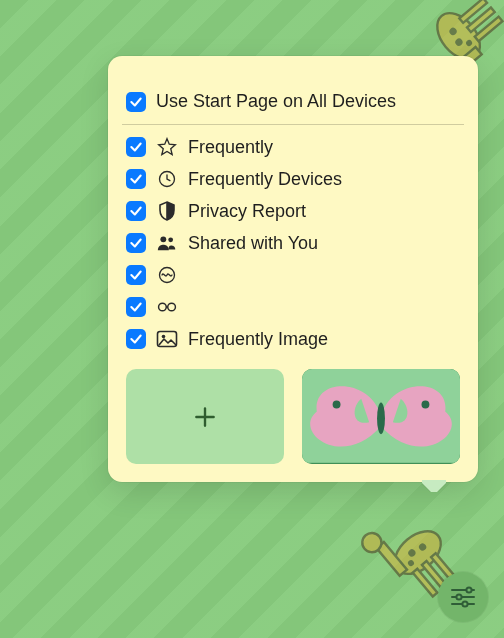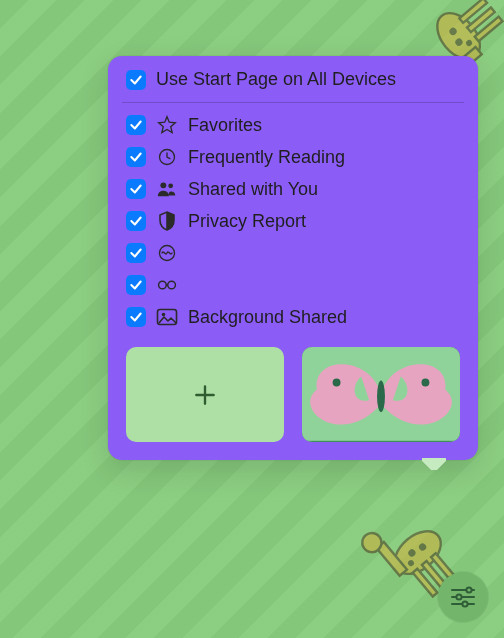--- a/index.html
+++ b/index.html
@@ -30,24 +30,24 @@
     .giraffe.g1 { right: -10px; top: -20px; transform: rotate(-130deg); }
     .giraffe.g2 { right: 30px; bottom: 30px; transform: rotate(-40deg); }
 
     .popover-wrap {
       position: absolute;
       top: 56px;
       left: 108px;
       width: 370px;
     }
     .popover {
-      background: #8b5cf6;
+      background: #fef9c3;
       border-radius: 14px;
       box-shadow: 0 10px 30px rgba(0,0,0,0.12), 0 0 0 1px rgba(0,0,0,0.04);
-      padding: 8px 16px 18px 16px;
+      padding: 30px 16px 18px 16px;
     }
     .tail {
       position: absolute;
       right: 32px;
       bottom: -10px;
       width: 24px;
       height: 12px;
       overflow: hidden;
     }
     .tail::before {
@@ -191,36 +191,52 @@
       <div class="checkbox">
         <svg width="14" height="14" viewBox="0 0 24 24">
             <path d="M4 12 L10 18 L20 6" fill="none" stroke="#fff" stroke-width="3.5" stroke-linecap="round" stroke-linejoin="round"></path>
           </svg>
       </div>
       <span class="ico">
         <svg width="20" height="20" viewBox="0 0 24 24">
             <path d="M12 2 L14.7 8.6 L22 9.3 L16.5 14 L18.2 21 L12 17.3 L5.8 21 L7.5 14 L2 9.3 L9.3 8.6 Z" fill="none" stroke="#2b2b2b" stroke-width="1.6"></path>
           </svg>
       </span>
-      <span class="label">Favorites</span>
+      <span class="label">Frequently</span>
     </div>
 
     <div class="row">
       <div class="checkbox">
         <svg width="14" height="14" viewBox="0 0 24 24">
             <path d="M4 12 L10 18 L20 6" fill="none" stroke="#fff" stroke-width="3.5" stroke-linecap="round" stroke-linejoin="round"></path>
           </svg>
       </div>
       <span class="ico">
         <svg width="20" height="20" viewBox="0 0 24 24">
             <circle cx="12" cy="12" r="9" fill="none" stroke="#2b2b2b" stroke-width="1.6"></circle>
             <path d="M12 7 V12 L15.5 14" fill="none" stroke="#2b2b2b" stroke-width="1.6" stroke-linecap="round"></path>
           </svg>
       </span>
-      <span class="label">Frequently Reading</span>
+      <span class="label">Frequently Devices</span>
+    </div>
+
+    <div class="row">
+      <div class="checkbox">
+        <svg width="14" height="14" viewBox="0 0 24 24">
+            <path d="M4 12 L10 18 L20 6" fill="none" stroke="#fff" stroke-width="3.5" stroke-linecap="round" stroke-linejoin="round"></path>
+          </svg>
+      </div>
+      <span class="ico">
+        <svg width="18" height="20" viewBox="0 0 18 20">
+            <path d="M9 1 L16 4 V9 C16 14 13 17.5 9 19 C5 17.5 2 14 2 9 V4 Z" fill="none" stroke="#2b2b2b" stroke-width="1.6"></path>
+            <path d="M9 1 V19" stroke="#2b2b2b" stroke-width="1.6"></path>
+            <path d="M9 1 L16 4 V9 C16 14 13 17.5 9 19 Z" fill="#2b2b2b"></path>
+          </svg>
+      </span>
+      <span class="label">Privacy Report</span>
     </div>
 
     <div class="row">
       <div class="checkbox">
         <svg width="14" height="14" viewBox="0 0 24 24">
             <path d="M4 12 L10 18 L20 6" fill="none" stroke="#fff" stroke-width="3.5" stroke-linecap="round" stroke-linejoin="round"></path>
           </svg>
       </div>
       <span class="ico">
         <svg width="22" height="20" viewBox="0 0 24 20">
@@ -233,36 +249,20 @@
       <span class="label">Shared with You</span>
     </div>
 
     <div class="row">
       <div class="checkbox">
         <svg width="14" height="14" viewBox="0 0 24 24">
             <path d="M4 12 L10 18 L20 6" fill="none" stroke="#fff" stroke-width="3.5" stroke-linecap="round" stroke-linejoin="round"></path>
           </svg>
       </div>
       <span class="ico">
-        <svg width="18" height="20" viewBox="0 0 18 20">
-            <path d="M9 1 L16 4 V9 C16 14 13 17.5 9 19 C5 17.5 2 14 2 9 V4 Z" fill="none" stroke="#2b2b2b" stroke-width="1.6"></path>
-            <path d="M9 1 V19" stroke="#2b2b2b" stroke-width="1.6"></path>
-            <path d="M9 1 L16 4 V9 C16 14 13 17.5 9 19 Z" fill="#2b2b2b"></path>
-          </svg>
-      </span>
-      <span class="label">Privacy Report</span>
-    </div>
-
-    <div class="row">
-      <div class="checkbox">
-        <svg width="14" height="14" viewBox="0 0 24 24">
-            <path d="M4 12 L10 18 L20 6" fill="none" stroke="#fff" stroke-width="3.5" stroke-linecap="round" stroke-linejoin="round"></path>
-          </svg>
-      </div>
-      <span class="ico">
         <svg width="20" height="20" viewBox="0 0 24 24">
             <circle cx="12" cy="12" r="9" fill="none" stroke="#2b2b2b" stroke-width="1.6"></circle>
             <path d="M6 12 C8 8 10 16 12 12 C14 8 16 16 18 12" fill="none" stroke="#2b2b2b" stroke-width="1.6" stroke-linecap="round"></path>
           </svg>
       </span>
     </div>
 
     <div class="row">
       <div class="checkbox">
         <svg width="14" height="14" viewBox="0 0 24 24">
@@ -284,21 +284,21 @@
             <path d="M4 12 L10 18 L20 6" fill="none" stroke="#fff" stroke-width="3.5" stroke-linecap="round" stroke-linejoin="round"></path>
           </svg>
       </div>
       <span class="ico">
         <svg width="22" height="18" viewBox="0 0 22 18">
             <rect x="1.5" y="1.5" width="19" height="15" rx="2.5" fill="none" stroke="#2b2b2b" stroke-width="1.6"></rect>
             <circle cx="7.5" cy="6.5" r="1.8" fill="#2b2b2b"></circle>
             <path d="M3 15 L8 9 L12 13 L15 10 L20 15" fill="none" stroke="#2b2b2b" stroke-width="1.6" stroke-linejoin="round"></path>
           </svg>
       </span>
-      <span class="label">Background Shared</span>
+      <span class="label">Frequently Image</span>
     </div>
 
     <div class="thumb-row">
       <div class="thumb add">
         <svg class="plus" width="26" height="26" viewBox="0 0 24 24">
             <path d="M12 4 V20 M4 12 H20" stroke="currentColor" stroke-width="2.2" stroke-linecap="round"></path>
           </svg>
       </div>
       <div class="thumb preview">
         <svg class="butterfly" viewBox="0 0 160 95" preserveAspectRatio="xMidYMid slice">

